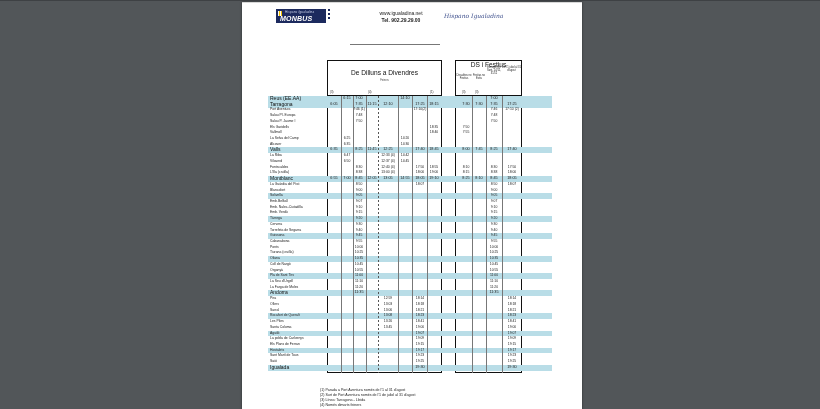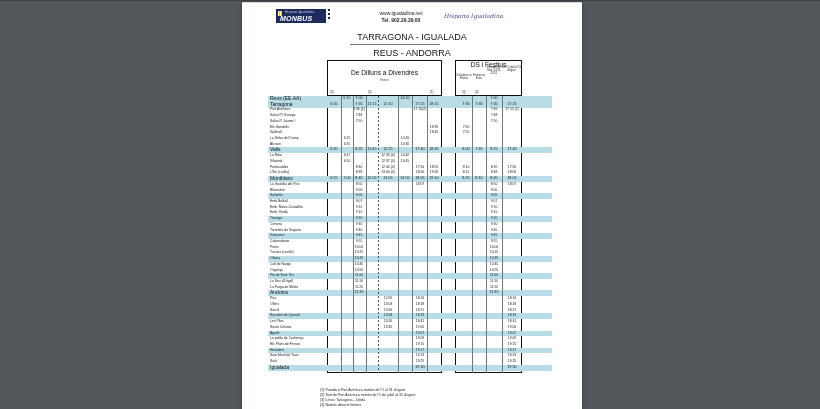--- a/index.html
+++ b/index.html
@@ -72,23 +72,21 @@
       <i></i>
       <i></i>
     </div>
 
   <div class="contact">
     <div>www.igualadina.net</div>
     <div class="tel">Tel. 902.29.29.00</div>
   </div>
   <div class="script">Hispano Igualadina</div>
 
-  <div class="title1">TARRAGONA - IGUALADA</div>
   <div class="rule"></div>
-  <div class="title2">REUS - ANDORRA</div>
 
   <div class="tt" id="tt">
 
     <div class="box" id="wdbox" style="left: 59px; top: 0px; width: 115px; height: 312.56px;"></div>
     <div class="box-title" id="wdtitle" style="left: 59px; top: 9px; width: 115px;">De Dilluns a Divendres</div>
     <div class="box-sub" id="wdsub" style="left: 59px; top: 19px; width: 115px;">Feiners</div>
 
     <div class="box" id="webox" style="left: 187px; top: 0px; width: 67px; height: 312.56px;"></div>
     <div class="box-title" id="wetitle" style="left: 187px; top: 1px; width: 67px;">DS i Festius</div>
 

